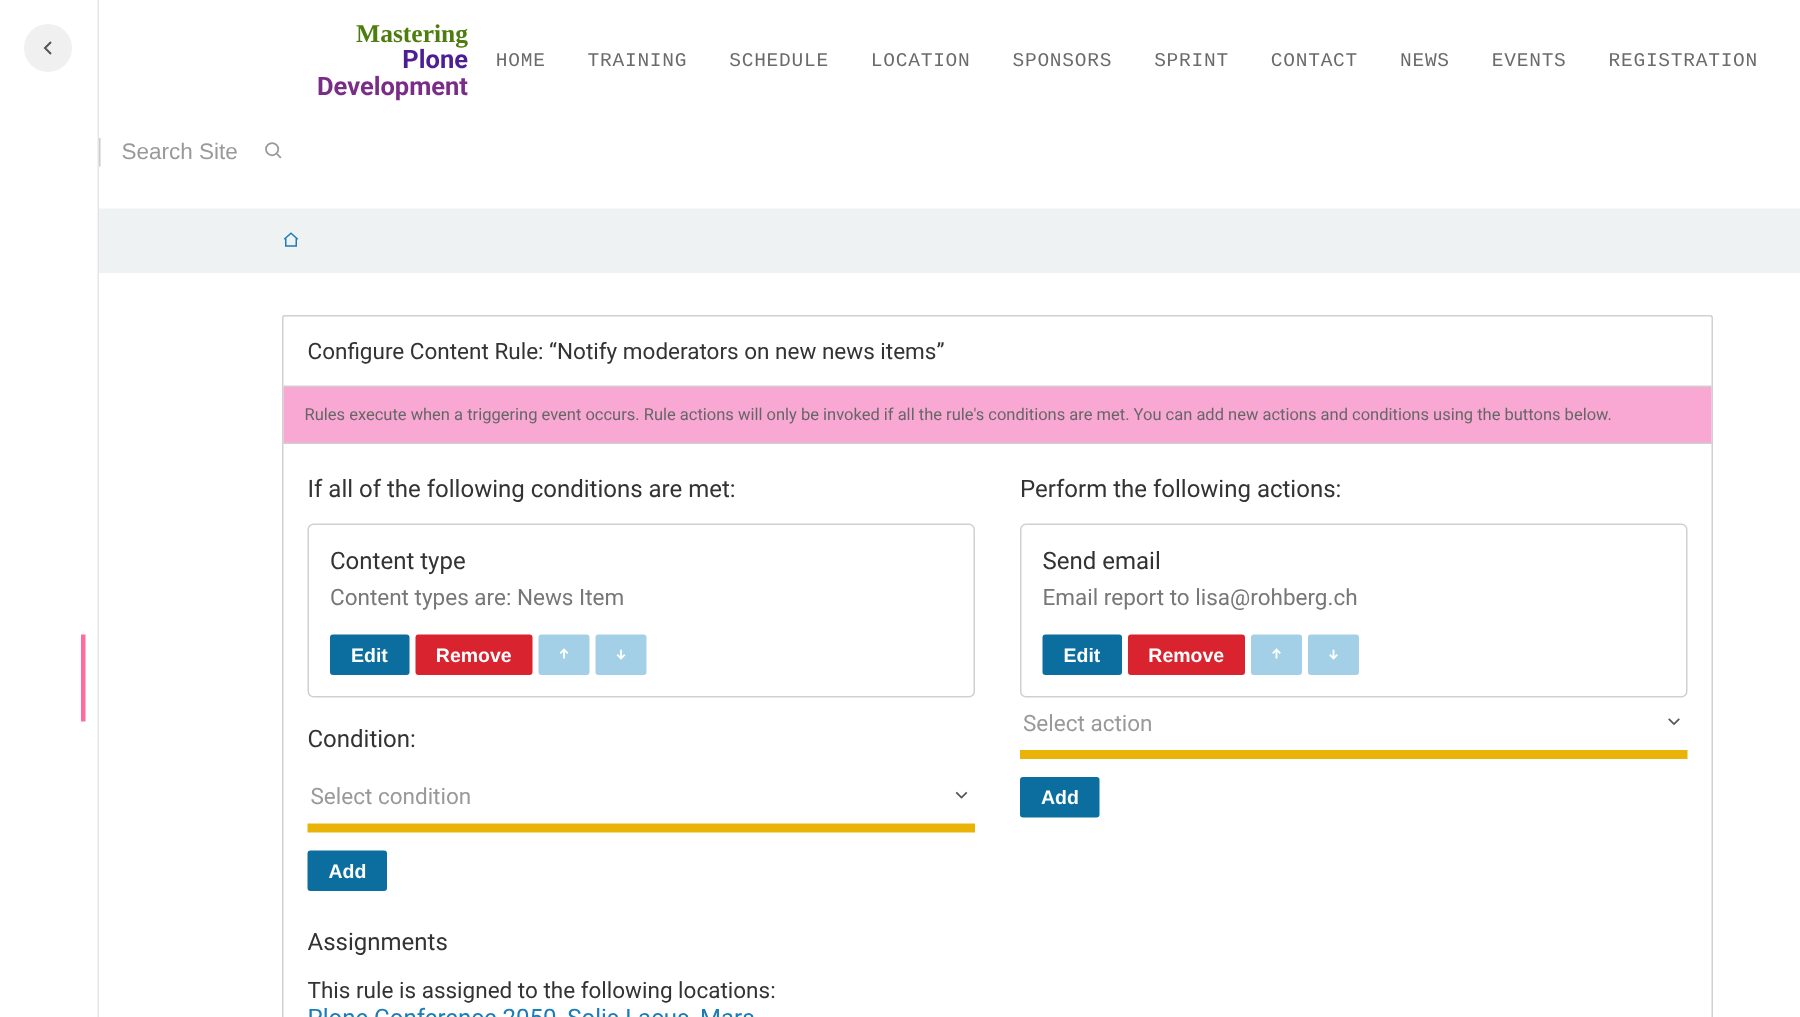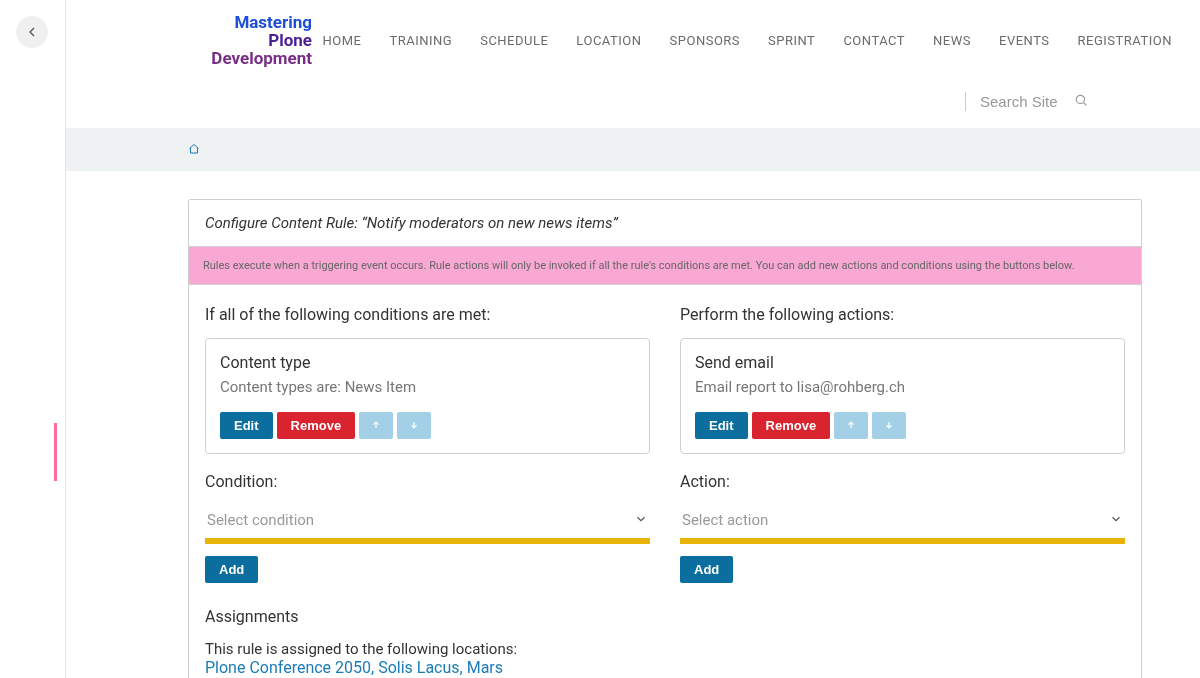--- a/index.html
+++ b/index.html
@@ -11,41 +11,41 @@
 .back-btn svg { width: 16px; height: 16px; stroke: #555; }
 
 .left-divider { position: absolute; left: 65px; top: 0; bottom: 0; width: 1px; background: #e5e5e5; }
 .pink-bar { position: absolute; left: 54px; top: 423px; width: 3px; height: 58px; background: #ff6b9d; }
 
 .content-area { margin-left: 66px; }
 
 .header { display: flex; align-items: center; padding: 14px 28px 14px 122px; }
 .logo { width: 124px; }
 .logo-line { display: block; text-align: right; font-weight: 700; line-height: 1.05; }
-.logo-line1 { color: #1d4ed8; font-size: 17px; }
+.logo-line1 { color: #4d7c0f; font-size: 17px; font-family: Liberation Serif, serif; }
 .logo-line2 { color: #4c1d95; font-size: 17px; }
 .logo-line3 { color: #7a2d87; font-size: 17px; }
 
-.nav { margin-left: auto; display: flex; gap: 28px; }
+.nav { margin-left: auto; display: flex; gap: 28px; font-family: Liberation Mono, monospace; }
 .nav a { text-decoration: none; color: #6b6b6b; font-size: 13px; letter-spacing: 0.5px; }
 
-.search-row { display: flex; justify-content: flex-end; padding: 10px 112px 17px 0; }
+.search-row { display: flex; justify-content: flex-start; padding: 10px 112px 28px 0; }
 .search-wrap { display: flex; align-items: center; border-left: 1px solid #ccc; padding-left: 14px; }
 .search-input { border: none; outline: none; font-size: 15px; color: #999; width: 84px; }
 .search-input::placeholder { color: #999; }
 .search-icon { margin-left: 10px; color: #999; }
 
 .breadcrumb-bar { background: #eef2f3; padding: 12px 0; }
 .breadcrumb-inner { padding-left: 122px; }
 .home-icon { color: #1a7cb8; }
 
 .main { padding: 28px 58px 30px 122px; }
 
 .panel { border: 1px solid #d0d0d0; border-radius: 2px; }
-.panel-header { padding: 14px 16px; font-size: 15px; color: #333; border-bottom: 1px solid #d0d0d0; font-style: italic; }
+.panel-header { padding: 14px 16px; font-size: 15px; color: #333; border-bottom: 1px solid #d0d0d0; }
 .help-bar { background: #f9a8d4; padding: 12px 14px; font-size: 11px; color: #666; border-bottom: 1px solid #d0d0d0; }
 
 .panel-body { padding: 20px 16px 24px 16px; }
 .two-col { display: flex; gap: 30px; }
 .col { flex: 1; }
 
 .section-title { font-size: 16px; color: #333; margin-bottom: 14px; }
 
 .card { border: 1px solid #d0d0d0; border-radius: 4px; padding: 14px 14px 14px 14px; }
 .card-title { font-size: 16px; color: #333; margin-bottom: 6px; }
@@ -190,21 +190,20 @@
                       </svg>
                   </button>
                   <button class="btn btn-light">
                     <svg viewBox="0 0 24 24" fill="none" stroke="#fff" stroke-width="3">
                         <path d="M12 5v14"></path>
                         <path d="M6 13l6 6 6-6"></path>
                       </svg>
                   </button>
                 </div>
               </div>
-              <div class="sub-label">Action:</div>
               <div class="select-row">
                 <span class="select-placeholder">Select action</span>
                 <span class="chevron">
                   <svg width="14" height="14" viewBox="0 0 24 24" fill="none" stroke="currentColor" stroke-width="2">
                       <path d="M6 9l6 6 6-6"></path>
                     </svg>
                 </span>
               </div>
               <button class="btn btn-blue add-btn">Add</button>
             </div>

